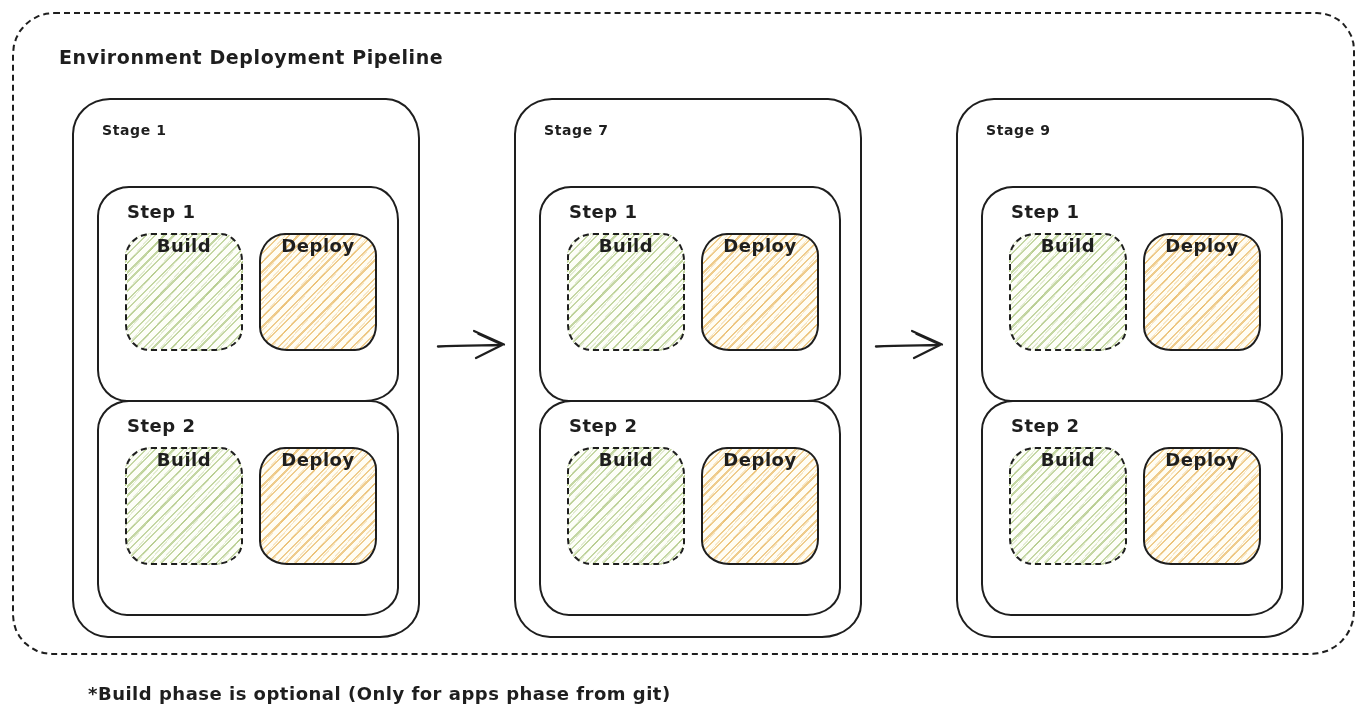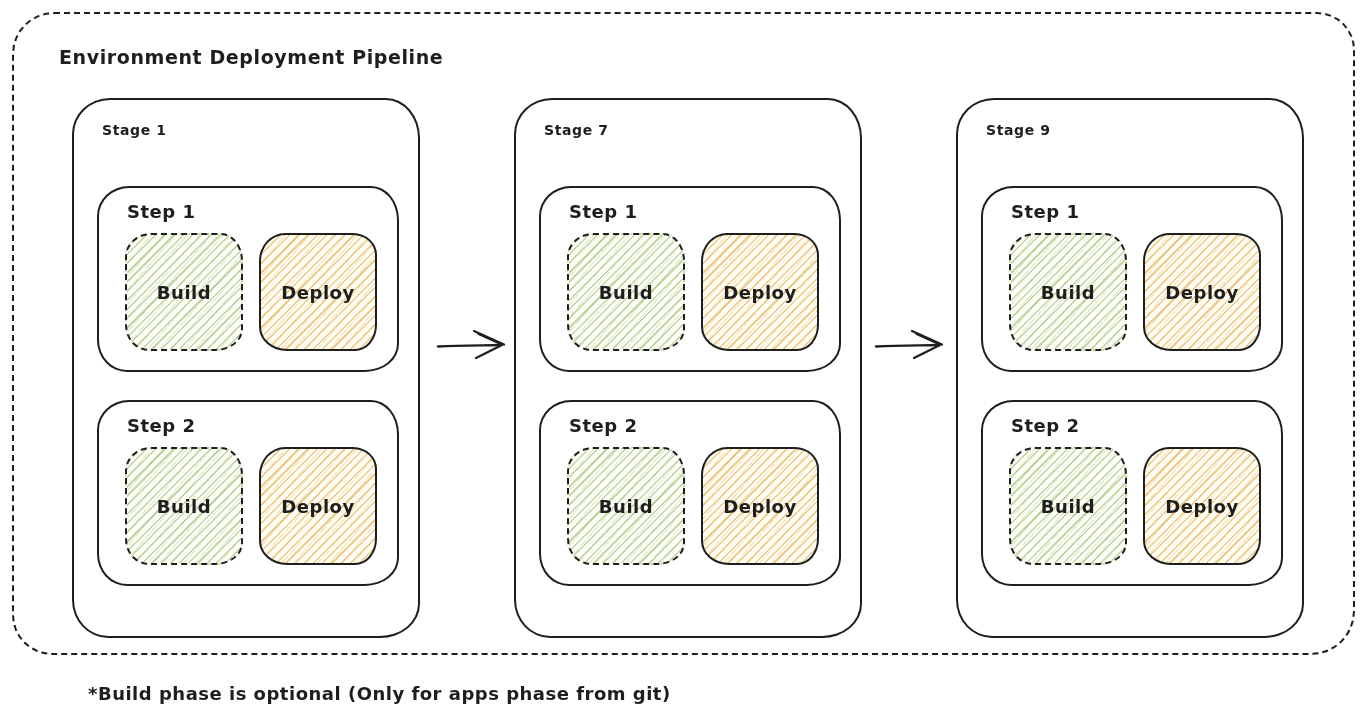--- a/index.html
+++ b/index.html
@@ -45,42 +45,42 @@
     left: 28px; top: 22px;
     font-size: 14px;
     font-weight: 600;
     letter-spacing: 0.6px;
   }
 
   
   .step {
     position: absolute;
     left: 23px;
-    width: 302px; height: 186px;
+    width: 302px; height: 216px;
     border: 2px solid #1e1e1e;
     border-radius: 32px 28px 34px 30px / 30px 34px 28px 32px;
     background: #ffffff;
   }
   .step-1 { top: 86px; }
   .step-2 { top: 300px; }
   .step-label {
     position: absolute;
     left: 28px; top: 13px;
     font-size: 18px;
     font-weight: 600;
     letter-spacing: 0.5px;
   }
 
   
   .phase {
     position: absolute;
     top: 45px;
     width: 118px; height: 118px;
     display: flex;
-    align-items: center;
+    align-items: flex-start;
     justify-content: center;
     font-size: 18px;
     font-weight: 600;
     letter-spacing: 0.5px;
   }
   .phase-build {
     left: 26px;
     border: 2.5px dashed #1e1e1e;
     border-radius: 26px 22px 28px 24px / 24px 28px 22px 26px;
     background-color: #fdfef8;

